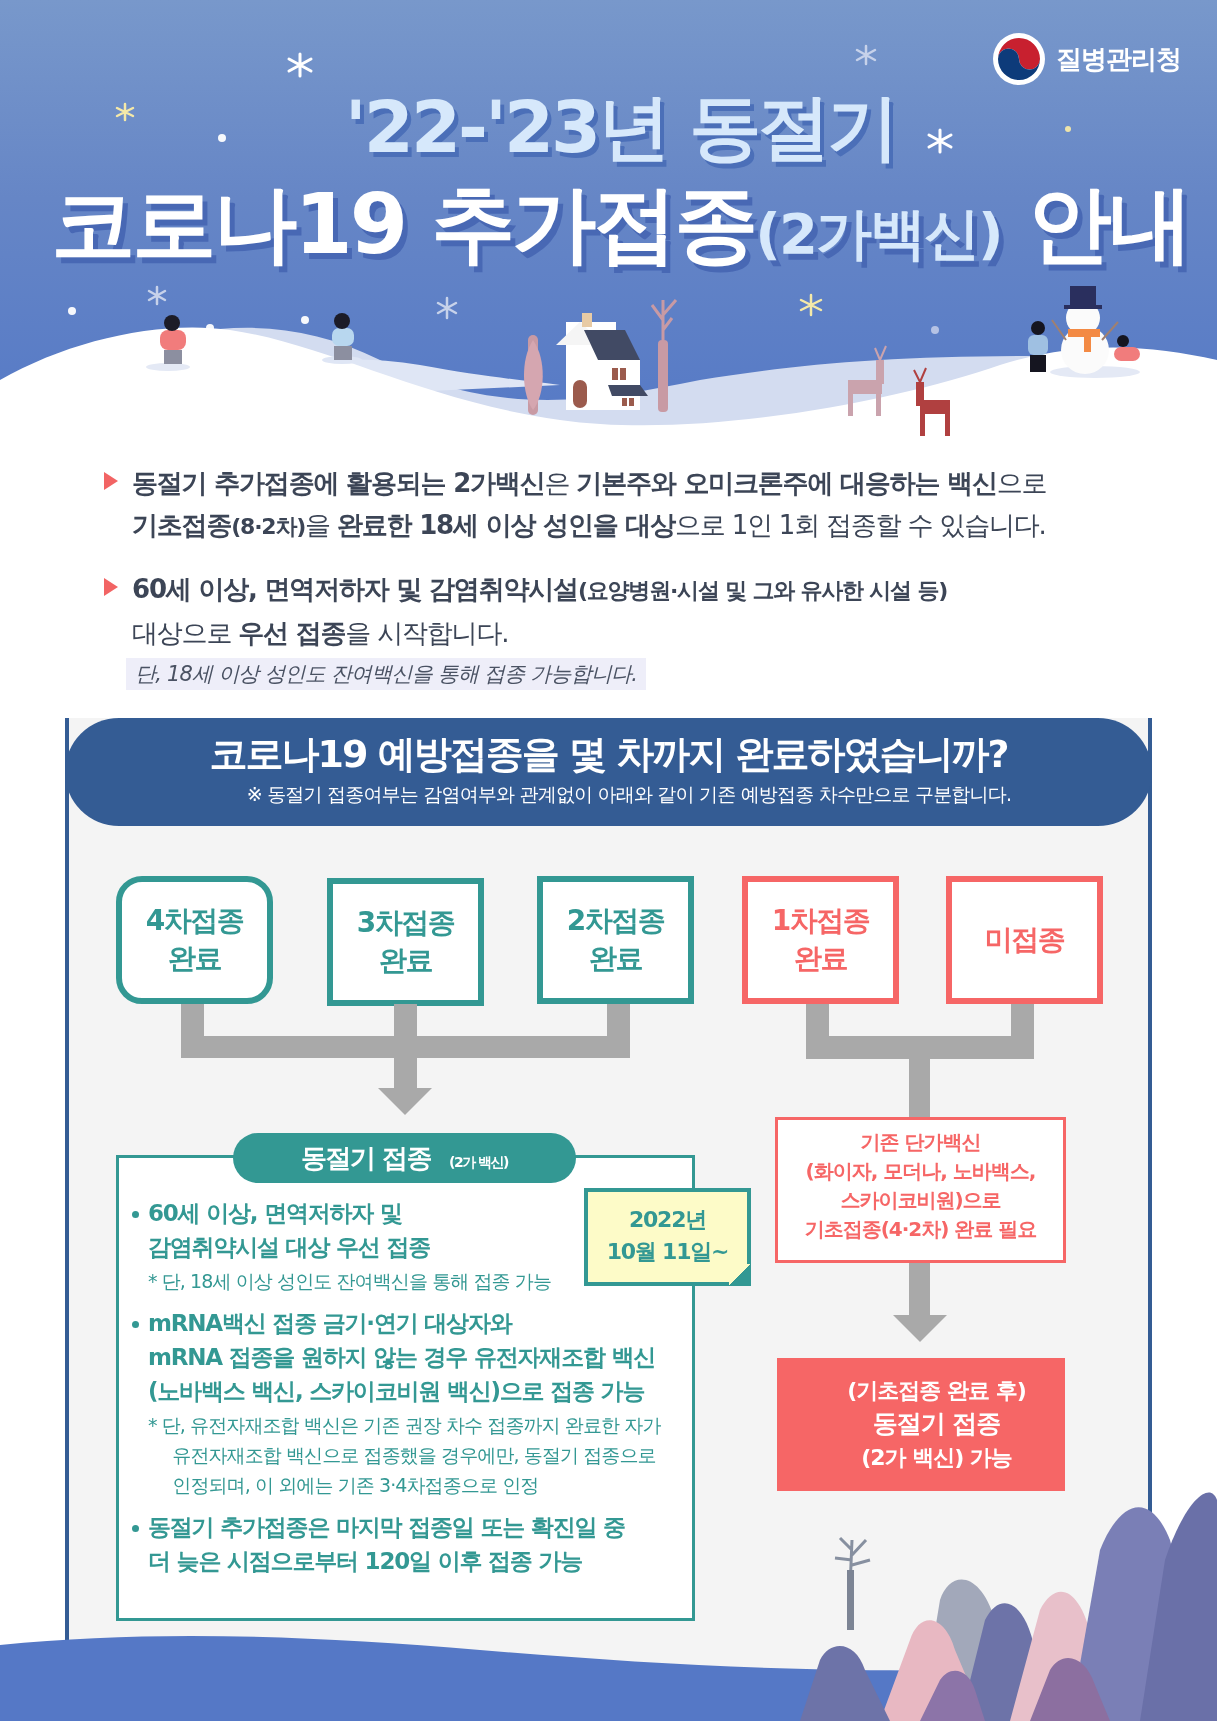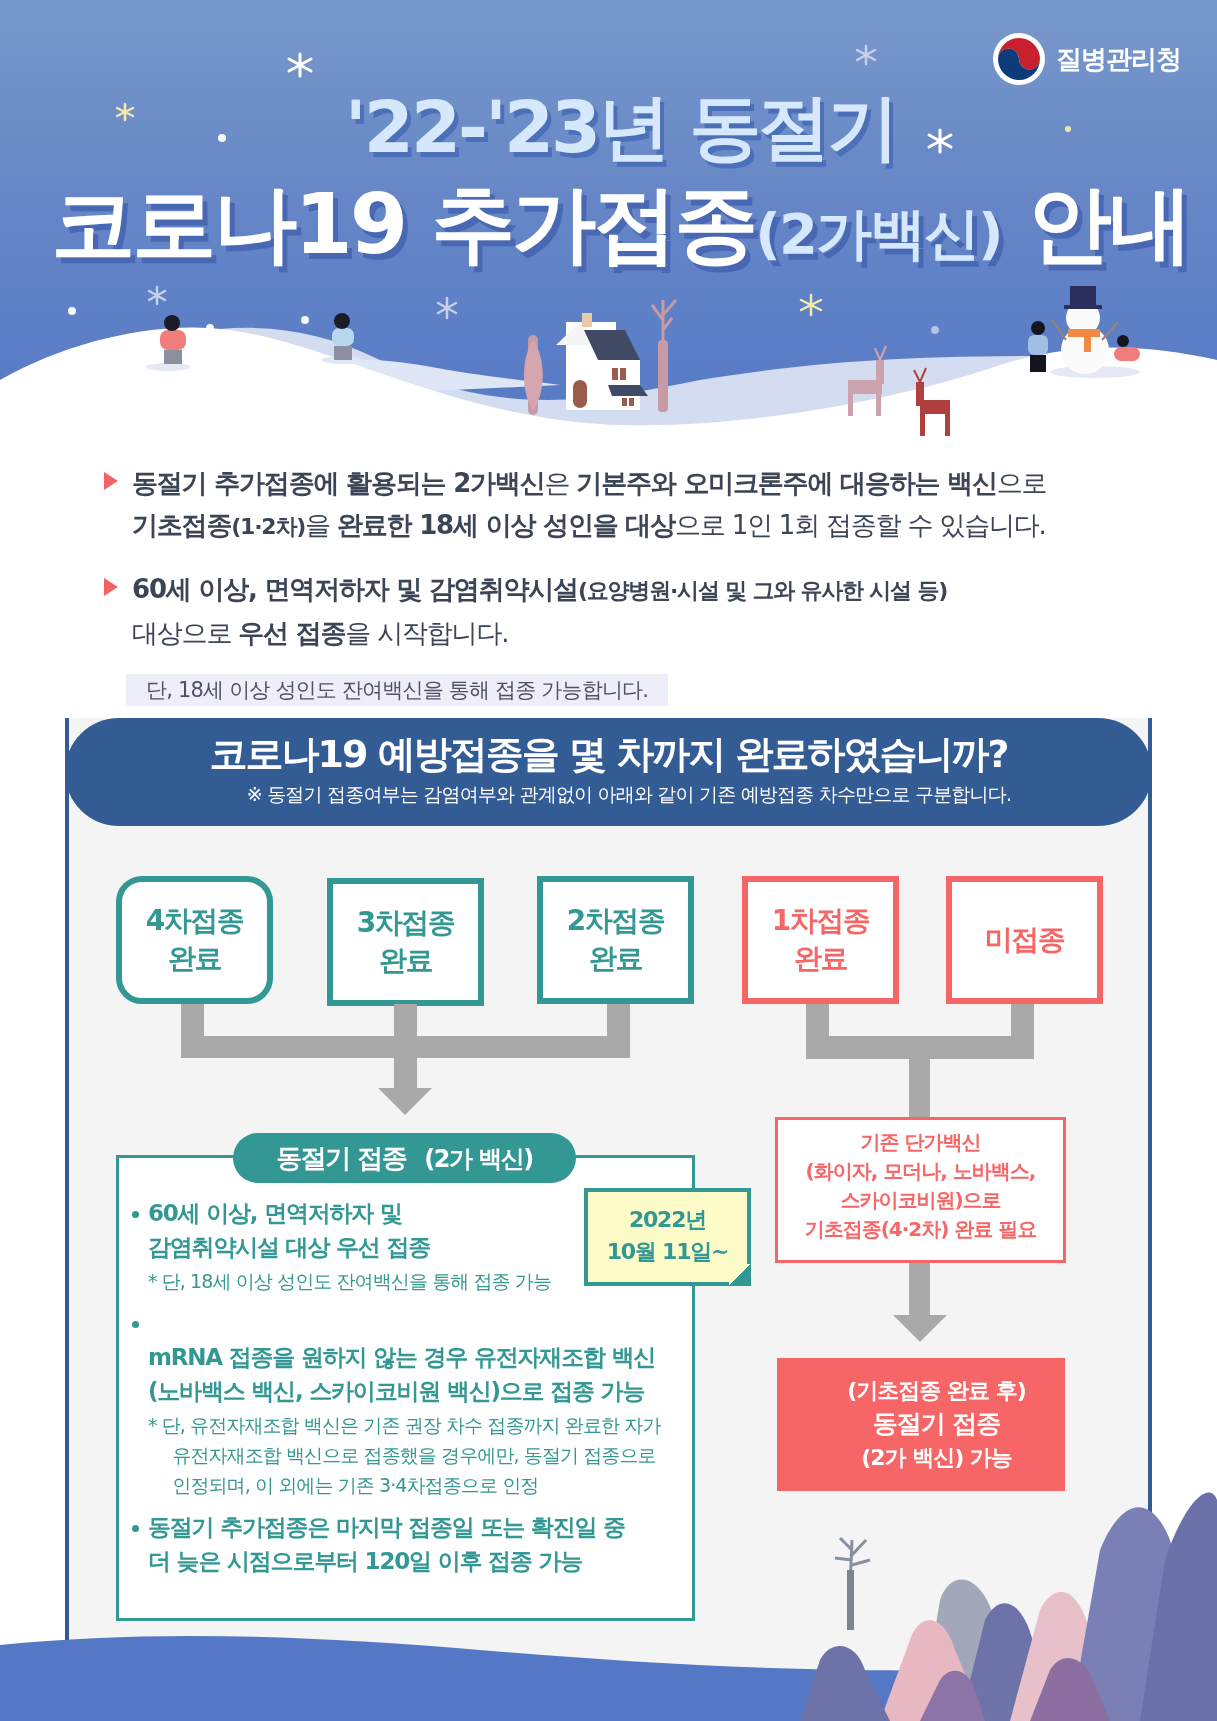--- a/index.html
+++ b/index.html
@@ -20,22 +20,22 @@
   .title2 .sub { font-size: 56px; color: #d6e8fb; letter-spacing: -2px; }
 
   
   .intro { position: absolute; left: 100px; top: 462px; width: 1030px; }
   .bullet { position: relative; padding-left: 32px; margin-bottom: 20px; }
   .bullet .tri { position: absolute; left: 4px; top: 10px; width: 0; height: 0;
     border-top: 9px solid transparent; border-bottom: 9px solid transparent; border-left: 14px solid #f26464; }
   .bullet p { font-size: 26px; line-height: 42px; letter-spacing: -1.2px; color: #3c4556; }
   .bullet b { font-weight: bold; }
   .bullet .small { font-size: 22px; }
-  .note-hl { display: inline-block; background: #eeeef9; font-size: 21px; line-height: 32px; padding: 0 20px;
-    margin-left: -6px; margin-top: 20px; color: #4a5263; letter-spacing: -0.8px; }
+  .note-hl { display: inline-block; background: #eeeef9; font-size: 21px; line-height: 32px; padding: 0 9px;
+    margin-left: -6px; margin-top: 4px; color: #4a5263; letter-spacing: -0.8px; font-style: italic; }
 
   
   .panel { position: absolute; left: 65px; top: 718px; width: 1087px; height: 1003px;
     background: #f4f4f4; border-left: 4px solid #345c94; border-right: 4px solid #345c94; }
   .panel-head { position: absolute; left: 65px; top: 718px; width: 1087px; height: 108px;
     background: #345c94; border-radius: 54px; text-align: center; color: #fff; }
   .panel-head .q { font-size: 38px; font-weight: bold; letter-spacing: -2px; margin-top: 12px; line-height: 48px; }
   .panel-head .qn { font-size: 19px; letter-spacing: -0.8px; margin-top: 4px; margin-left: 41px; }
 
   
@@ -49,21 +49,21 @@
   .bar { position: absolute; background: #a9a9a9; }
   .arrowhead { position: absolute; width: 0; height: 0; border-left: 27px solid transparent;
     border-right: 27px solid transparent; border-top: 27px solid #a9a9a9; }
 
   
   .wbox { position: absolute; left: 116px; top: 1155px; width: 579px; height: 466px;
     background: #fff; border: 3px solid #339893; }
   .wtab { position: absolute; left: 233px; top: 1133px; width: 343px; height: 50px;
     background: #339893; border-radius: 25px; color: #fff; text-align: center; line-height: 50px;
     font-size: 26px; font-weight: bold; letter-spacing: -1.5px; }
-  .wtab .s { font-size: 24px; margin-left: 18px; }
+  .wtab .s { font-size: 14px; margin-left: 18px; }
   .witems { position: absolute; left: 130px; top: 1196px; width: 560px; color: #339893; }
   .witem { position: relative; padding-left: 18px; margin-bottom: 10px; }
   .witem .dot { position: absolute; left: 2px; top: 15px; width: 7px; height: 7px; border-radius: 50%; background: #339893; }
   .witem .main { font-size: 23px; font-weight: bold; line-height: 34px; letter-spacing: -1.2px; }
   .witem .foot { font-size: 19px; line-height: 30px; letter-spacing: -0.9px; margin-top: 2px; text-indent: -14px; padding-left: 14px; }
 
   .datenote { position: absolute; left: 584px; top: 1188px; width: 167px; height: 98px;
     background: #fdfbc8; border: 4px solid #339893; color: #339893; text-align: center;
     font-size: 22px; font-weight: bold; line-height: 32px; letter-spacing: -1.2px; padding-top: 12px; }
   .datenote .fold { position: absolute; right: -4px; bottom: -4px; width: 22px; height: 22px;
@@ -193,21 +193,21 @@
   </div>
 </div>
 
 <div class="intro">
   <div class="bullet">
     <span class="tri"></span>
     <p>
       <b>동절기 추가접종에 활용되는 2가백신</b><span>은 </span><b>기본주와 오미크론주에 대응하는 백신</b><span>으로</span>
     </p>
     <p>
-      <b>기초접종</b><b class="small">(1·2차)</b><span>을 </span><b>완료한 18세 이상 성인을 대상</b><span>으로 1인 1회 접종할 수 있습니다.</span>
+      <b>기초접종</b><b class="small">(8·2차)</b><span>을 </span><b>완료한 18세 이상 성인을 대상</b><span>으로 1인 1회 접종할 수 있습니다.</span>
     </p>
   </div>
   <div class="bullet">
     <span class="tri"></span>
     <p>
       <b>60세 이상, 면역저하자 및 감염취약시설</b><b class="small">(요양병원·시설 및 그와 유사한 시설 등)</b>
     </p>
     <p>
       <span>대상으로 </span><b>우선 접종</b><span>을 시작합니다.</span>
     </p>
@@ -256,21 +256,21 @@
   <span>동절기 접종</span><span class="s">(2가 백신)</span>
 </div>
 <div class="witems">
   <div class="witem">
     <span class="dot"></span>
     <div class="main"><span>60세 이상, 면역저하자 및</span><br><span>감염취약시설 대상 우선 접종</span></div>
     <div class="foot"><span>* 단, 18세 이상 성인도 잔여백신을 통해 접종 가능</span></div>
   </div>
   <div class="witem">
     <span class="dot"></span>
-    <div class="main"><br><span>mRNA 접종을 원하지 않는 경우 유전자재조합 백신</span><br><span>(노바백스 백신, 스카이코비원 백신)으로 접종 가능</span></div>
+    <div class="main"><span>mRNA백신 접종 금기·연기 대상자와</span><br><span>mRNA 접종을 원하지 않는 경우 유전자재조합 백신</span><br><span>(노바백스 백신, 스카이코비원 백신)으로 접종 가능</span></div>
     <div class="foot"><span>* 단, 유전자재조합 백신은 기존 권장 차수 접종까지 완료한 자가</span><br>&nbsp;&nbsp;<span>유전자재조합 백신으로 접종했을 경우에만, 동절기 접종으로</span><br>&nbsp;&nbsp;<span>인정되며, 이 외에는 기존 3·4차접종으로 인정</span></div>
   </div>
   <div class="witem">
     <span class="dot"></span>
     <div class="main"><span>동절기 추가접종은 마지막 접종일 또는 확진일 중</span><br><span>더 늦은 시점으로부터 120일 이후 접종 가능</span></div>
   </div>
 </div>
 
 <div class="datenote">
   <span>2022년</span><br>

